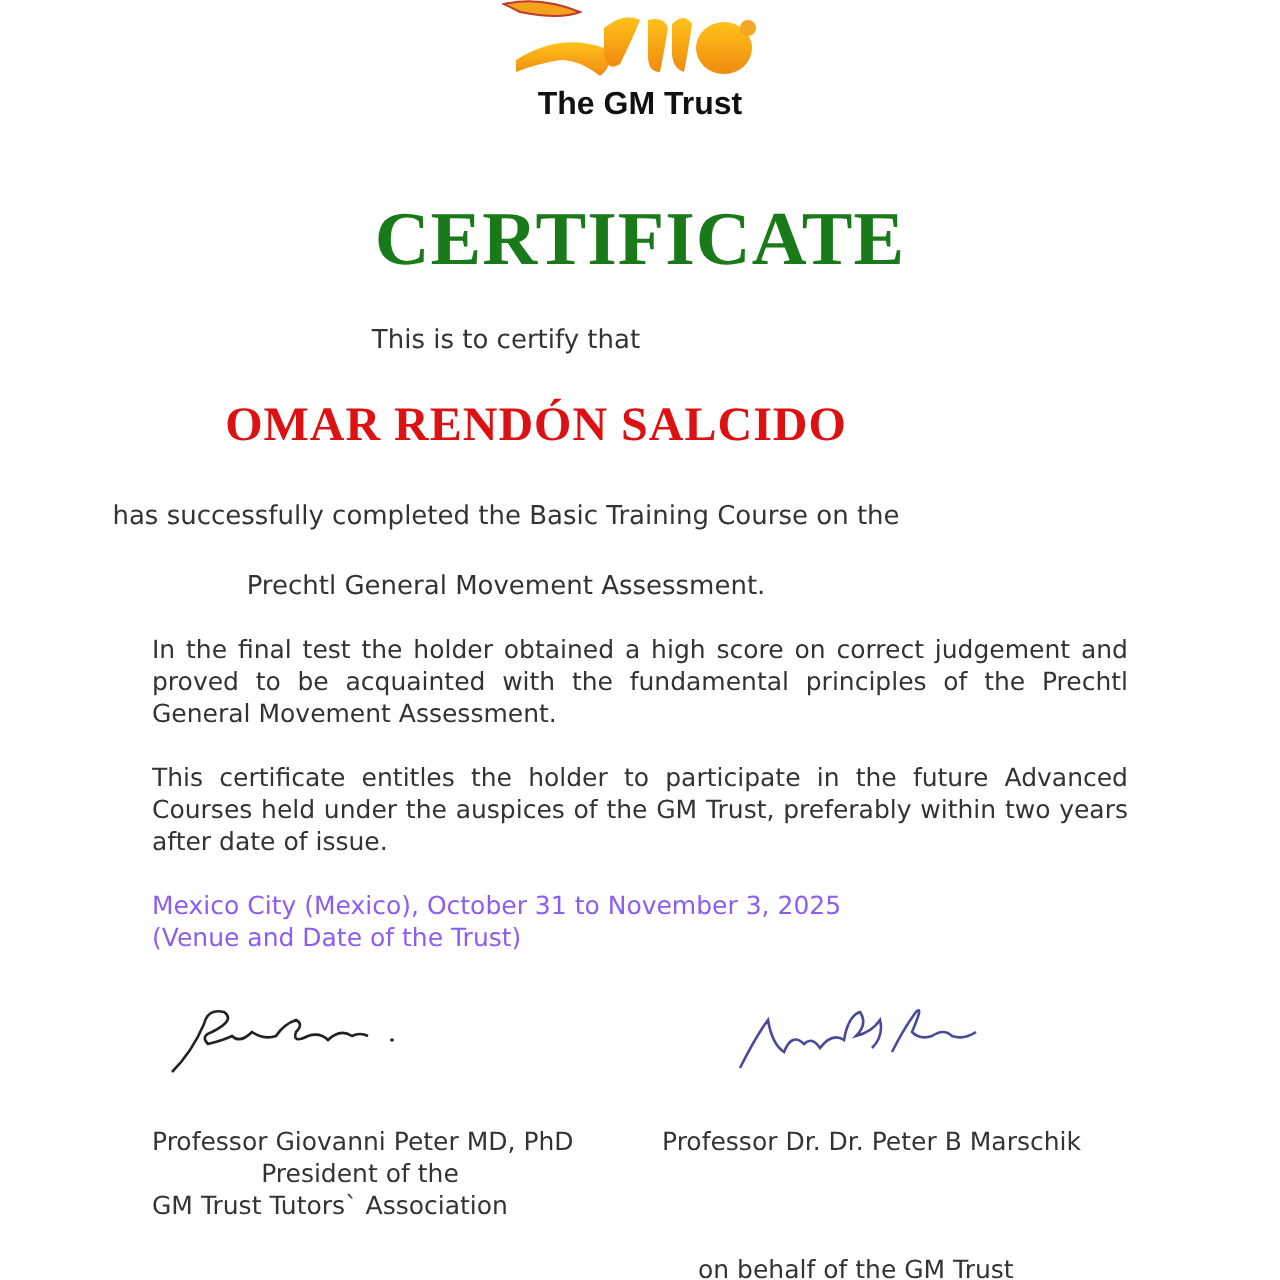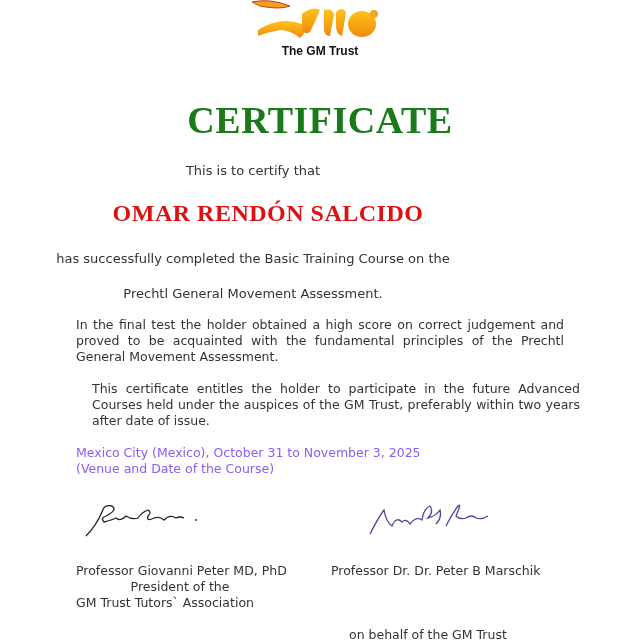--- a/index.html
+++ b/index.html
@@ -1,19 +1,19 @@
 <!DOCTYPE html>
 <html><head>
 <meta charset="utf-8">
 <style>
   html, body { margin: 0; padding: 0; background: #ffffff; }
   body { width: 640px; height: 640px; position: relative; overflow: hidden; font-family: "DejaVu Sans", sans-serif; color: #333333; }
   .abs { position: absolute; }
   .logo { left: 250px; top: 0; width: 140px; height: 42px; }
-  .org-name { left: 0; width: 640px; top: 44px; text-align: center; font-family: "Liberation Sans", sans-serif; font-weight: bold; font-size: 12px; color: #111; }
+  .org-name { left: 0; width: 640px; top: 44px; text-align: center; font-family: "Liberation Sans", sans-serif; font-weight: bold; font-size: 16px; color: #111; }
   .title { left: 0; width: 640px; top: 98px; text-align: center; font-family: "Liberation Serif", serif; font-weight: bold; font-size: 38px; color: #1a7a1a; letter-spacing: 0.5px; }
   .center-text { left: 0; width: 506px; text-align: center; font-size: 13px; color: #333; }
   .name { left: 0; width: 536px; top: 200px; text-align: center; font-family: "Liberation Serif", serif; font-weight: bold; font-size: 24px; color: #dd1111; letter-spacing: 0.5px; }
   .para { left: 76px; width: 488px; font-size: 12.5px; line-height: 16px; text-align: justify; color: #333; }
   .plain { left: 76px; font-size: 12.5px; line-height: 16px; color: #8b5cf6; }
   .sig { font-size: 12.5px; line-height: 16px; color: #333; }
 </style>
 </head>
 <body>
 
@@ -38,24 +38,24 @@
 
 <div class="abs title">CERTIFICATE</div>
 <div class="abs center-text" style="top:163px;">This is to certify that</div>
 
 <div class="abs name">OMAR RENDÓN SALCIDO</div>
 
 <div class="abs center-text" style="top:240px;margin-top:11px;">has successfully completed the Basic Training Course on the</div>
 <div class="abs center-text" style="top:286px;">Prechtl General Movement Assessment.</div>
 
 <div class="abs para" style="top:317px;">In the final test the holder obtained a high score on correct judgement and proved to be acquainted with the fundamental principles of the Prechtl General Movement Assessment.</div>
-<div class="abs para" style="top:381px;margin-left:16px;">This certificate entitles the holder to participate in the future Advanced Courses held under the auspices of the GM Trust, preferably within two years after date of issue.</div>
+<div class="abs para" style="top:381px;">This certificate entitles the holder to participate in the future Advanced Courses held under the auspices of the GM Trust, preferably within two years after date of issue.</div>
 
 <div class="abs plain" style="top:445px;">Mexico City (Mexico), October 31 to November 3, 2025</div>
-<div class="abs plain" style="top:461px;">(Venue and Date of the Course)</div>
+<div class="abs plain" style="top:461px;">(Venue and Date of the Trust)</div>
 
 <div class="abs" style="left:82px; top:498px; width:120px; height:40px;">
   <svg width="120" height="40" viewBox="0 0 120 40">
     <path d="M4 38 Q14 28 20 14 Q22 6 30 8 Q36 12 24 18 Q18 20 22 24 Q30 22 34 20 Q38 24 44 18 Q50 22 56 20 Q60 14 66 12 Q70 14 66 18 Q64 24 72 20 Q78 18 82 22 Q88 16 94 20 Q98 18 102 20" fill="none" stroke="#222" stroke-width="1.3"></path>
     <circle cx="114" cy="22" r="0.9" fill="#222"></circle>
   </svg>
 </div>
 <div class="abs" style="left:366px; top:498px; width:130px; height:40px;">
   <svg width="130" height="40" viewBox="0 0 130 40">
     <path d="M4 36 Q12 20 18 12 Q20 24 26 28 Q30 18 36 24 Q40 20 44 26 Q50 18 56 22 Q58 10 64 8 Q68 14 62 20 Q70 18 74 12 Q76 20 70 26 M80 28 Q86 16 92 8 Q96 4 90 18 Q94 22 100 20 Q106 16 110 20 Q116 22 122 18" fill="none" stroke="#4a4a9a" stroke-width="1.3"></path>

